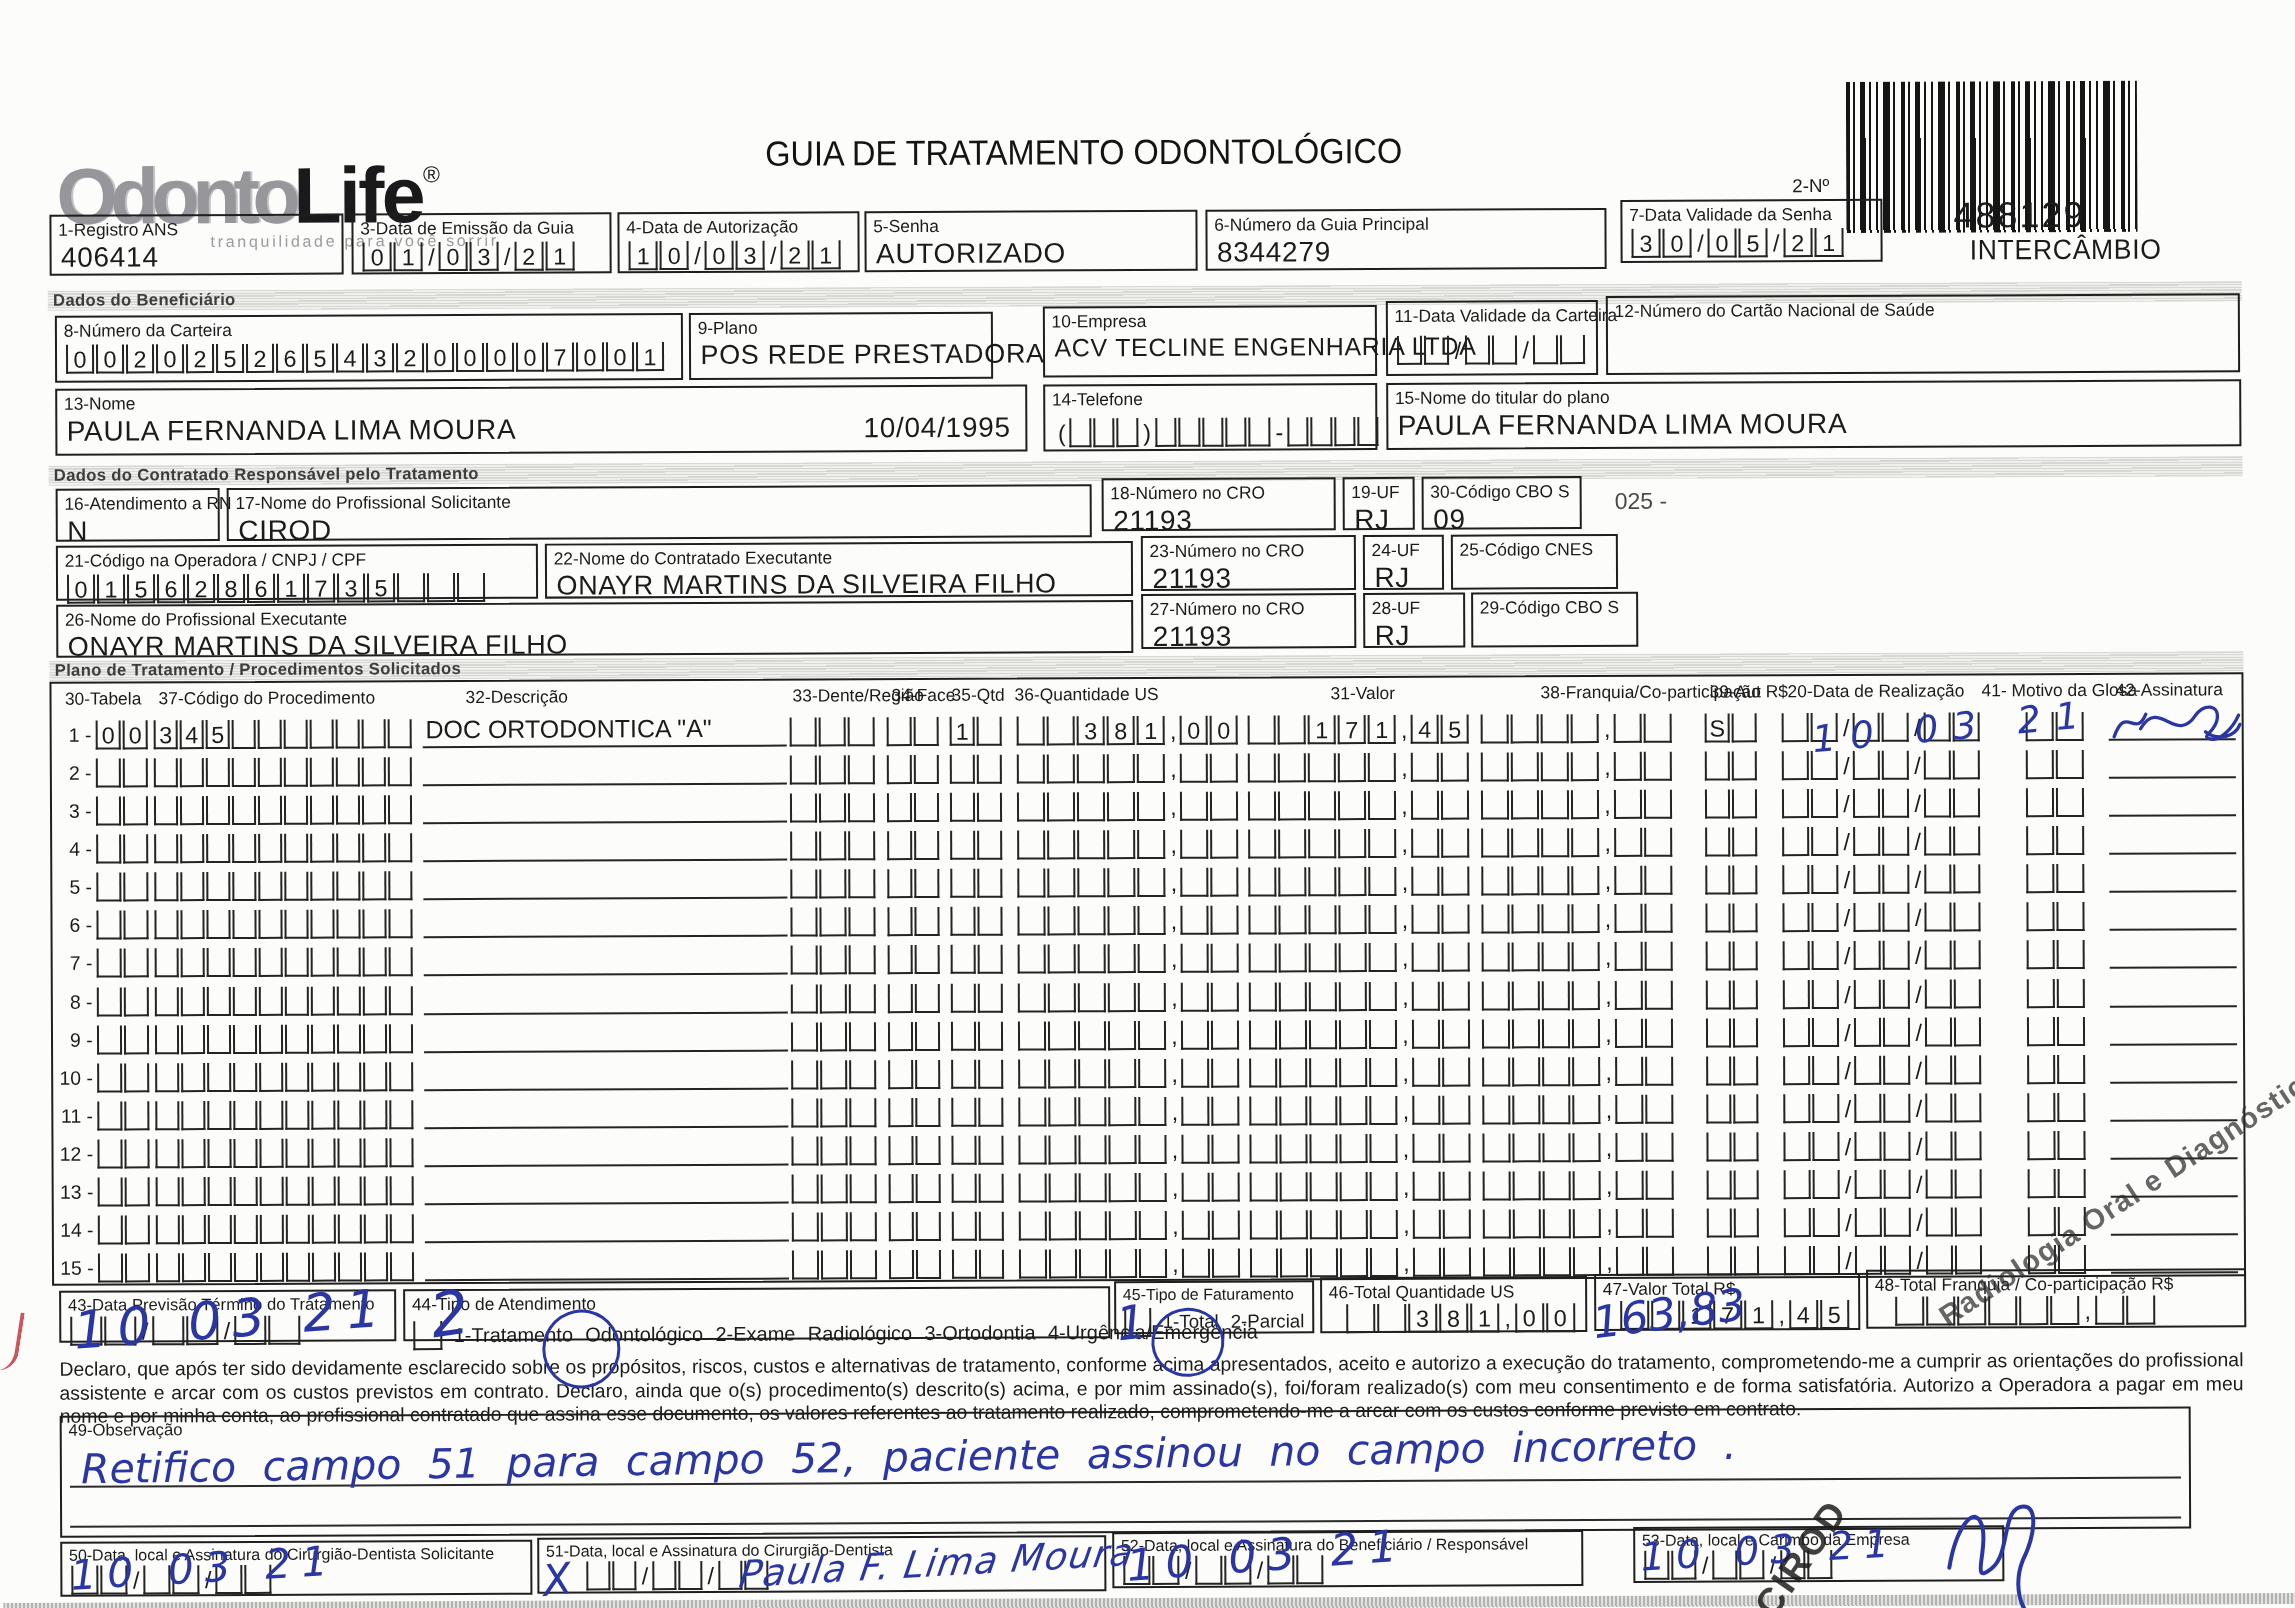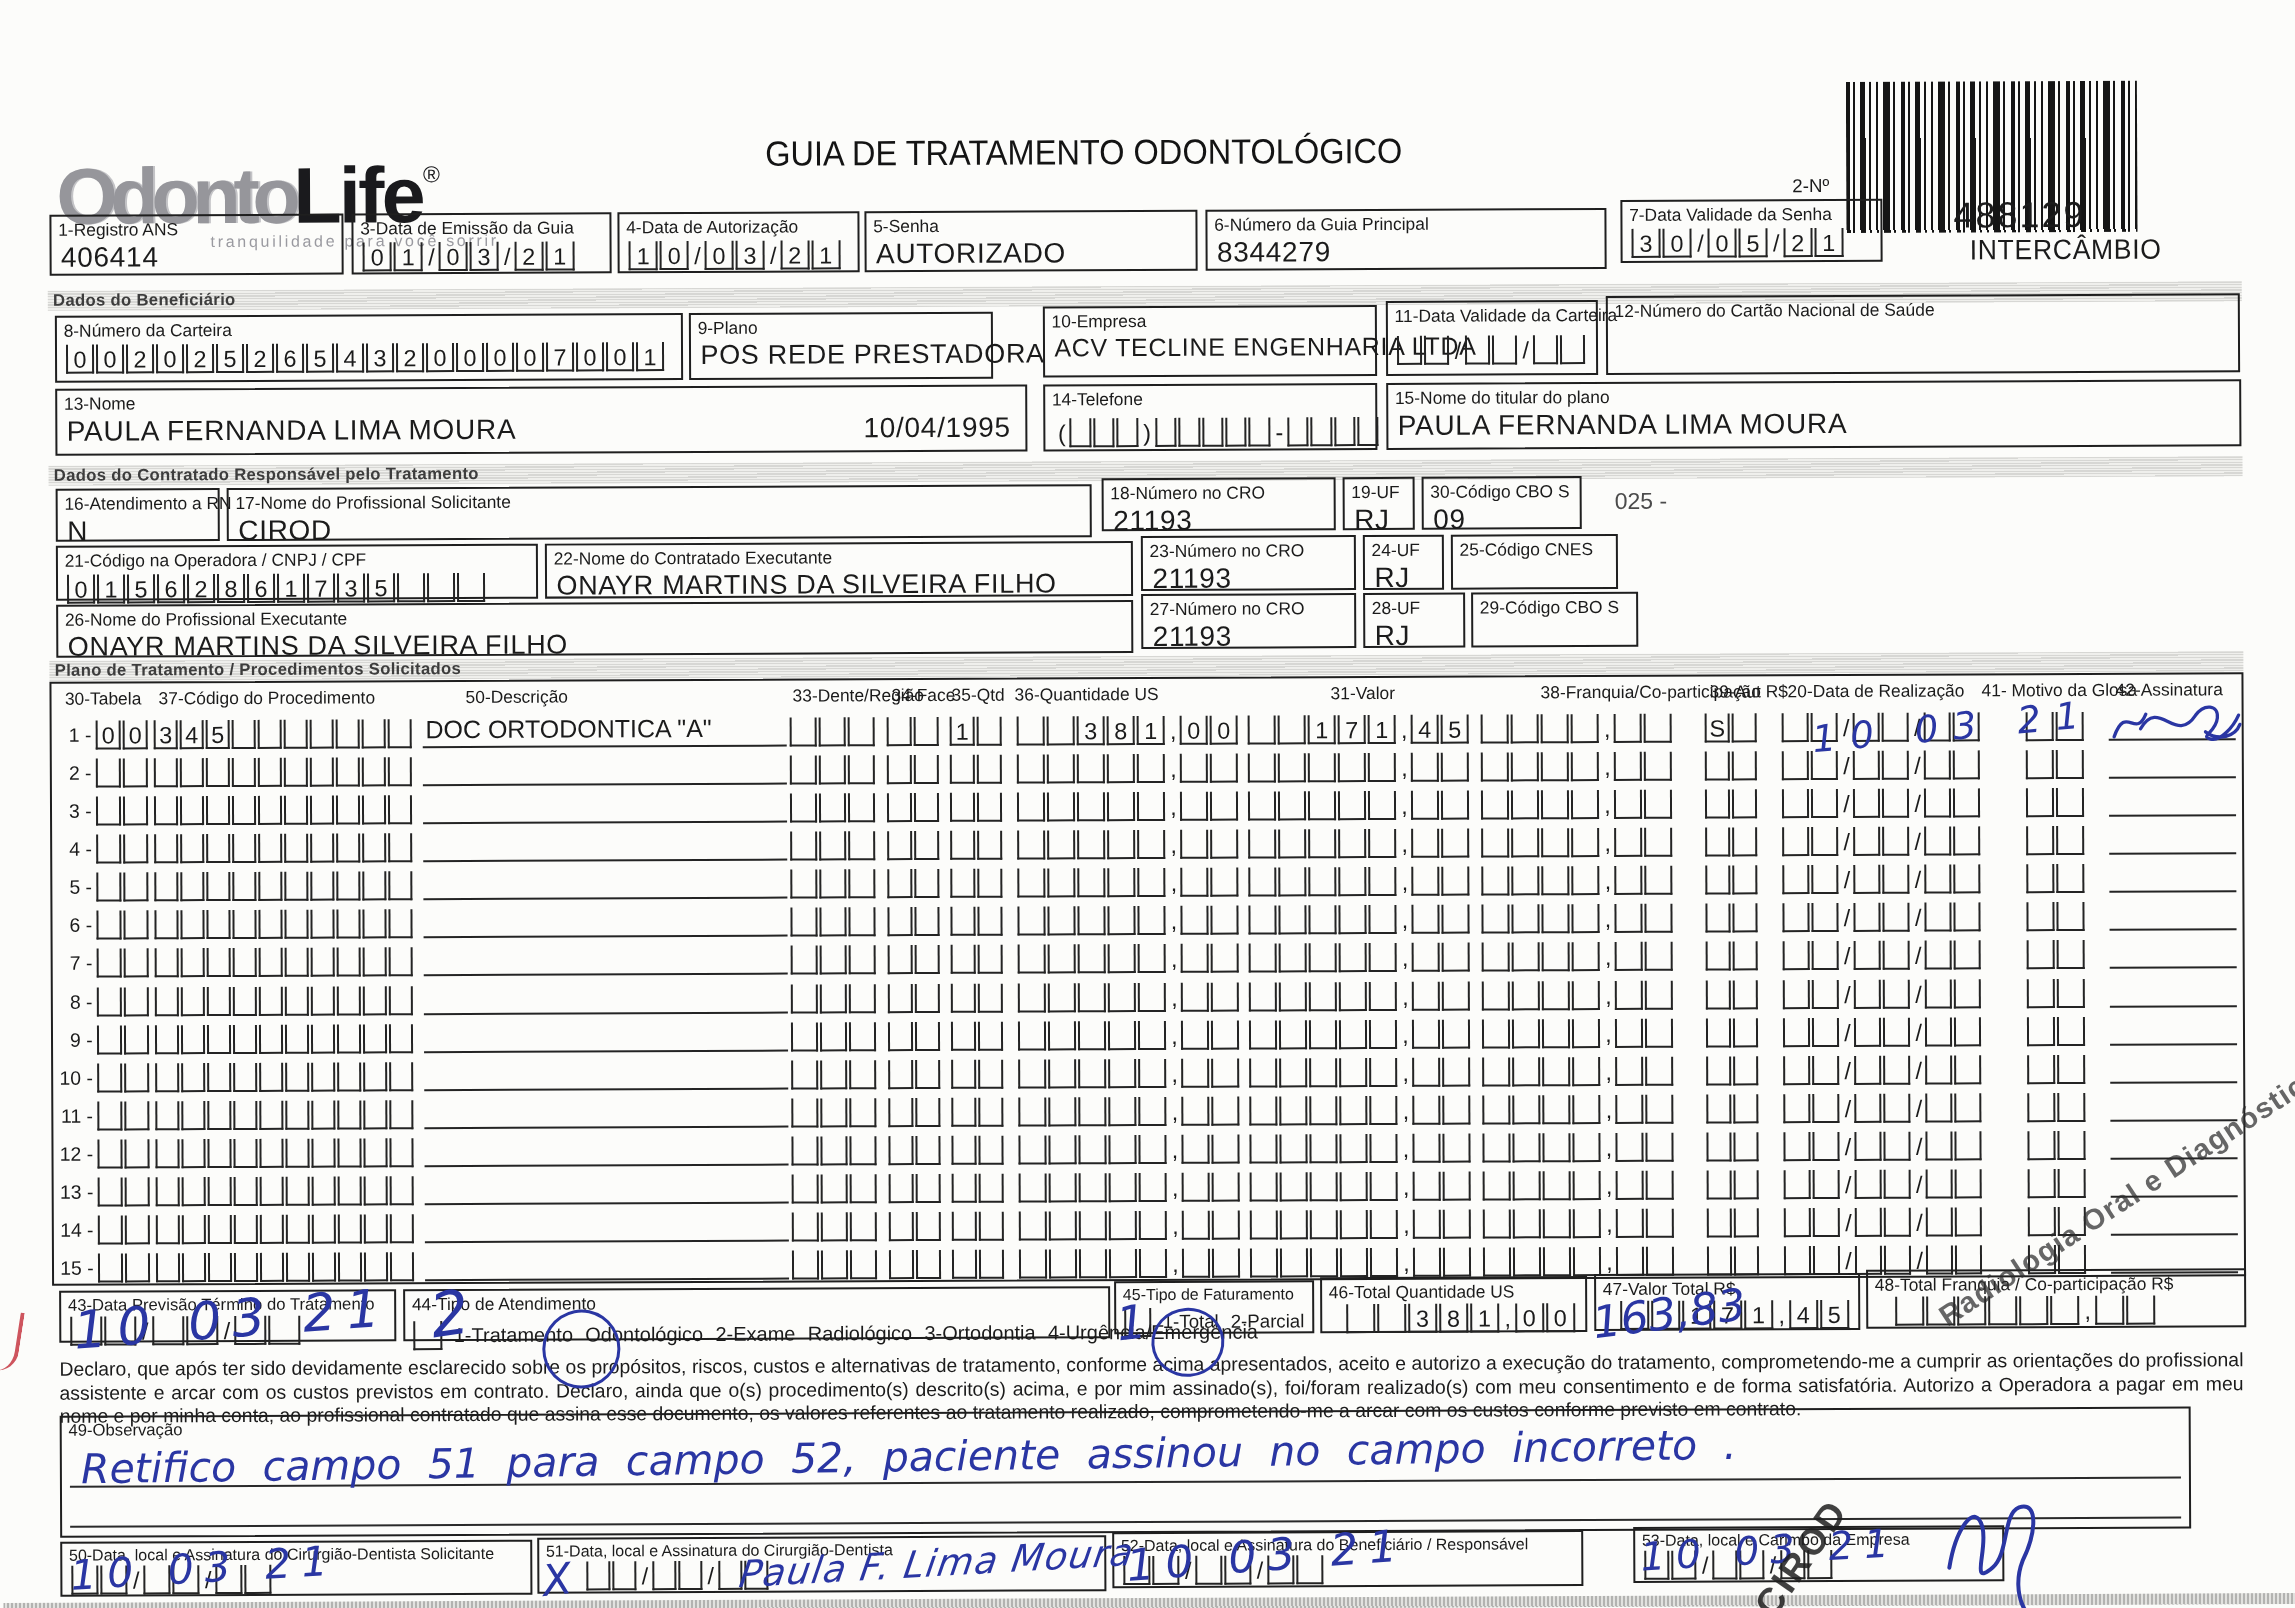--- a/index.html
+++ b/index.html
@@ -306,21 +306,21 @@
     <span class="flabel">29-Código CBO S</span>
     <div class="fval"></div>
   </div>
 
   <div class="secbar" style="top:656px">Plano de Tratamento / Procedimentos Solicitados</div>
 
   <div id="tablebox">
     <div class="thead">
       <span style="left:13.4px">30-Tabela</span>
       <span style="left:107px">37-Código do Procedimento</span>
-      <span style="left:414px">50-Descrição</span>
+      <span style="left:414px">32-Descrição</span>
       <span style="left:741px">33-Dente/Região</span>
       <span style="left:840px">34-Face</span>
       <span style="left:900px">35-Qtd</span>
       <span style="left:963px">36-Quantidade US</span>
       <span style="left:1279px">31-Valor</span>
       <span style="left:1489px">38-Franquia/Co-participação R$</span>
       <span style="left:1658px">39-Aut</span>
       <span style="left:1736px">20-Data de Realização</span>
       <span style="left:1930px">41- Motivo da Glosa</span>
       <span style="left:2064px">42-Assinatura</span>

